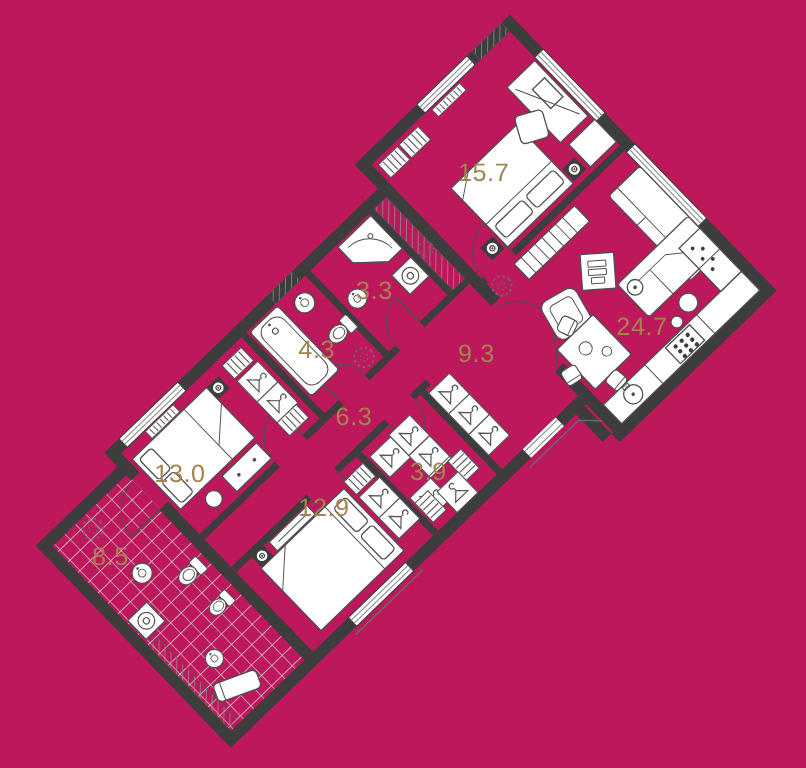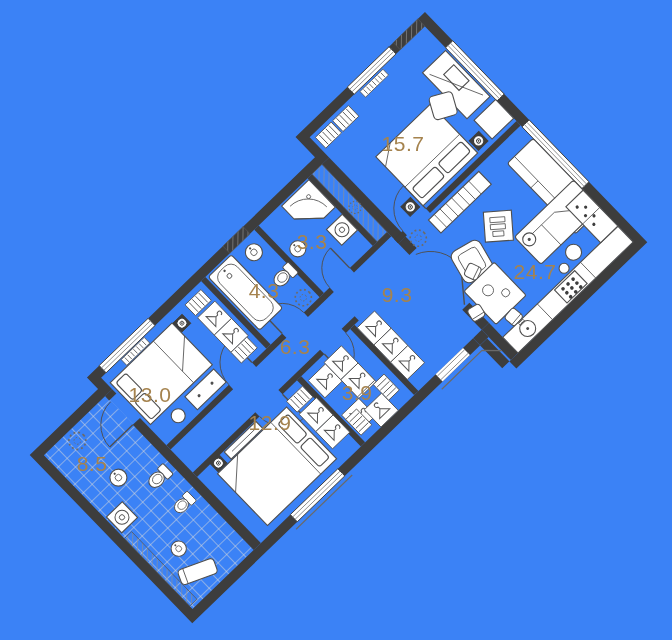--- a/index.html
+++ b/index.html
@@ -1,16 +1,16 @@
 <!DOCTYPE html>
 <html><head>
 <meta charset="utf-8">
 <style>
   html,body{margin:0;padding:0;background:#ffffff;}
-  #stage{position:relative;width:672px;height:640px;background:#3b82f6;overflow:hidden;
+  #stage{position:relative;width:672px;height:640px;background:#be185d;overflow:hidden;
          font-family:"Liberation Sans", sans-serif;}
   svg{display:block}
   .wall{fill:#3d3d3d;stroke:none;}
   .furn{fill:#ffffff;stroke:#4f4f4f;stroke-width:1.1;}
   .furn-thin{fill:none;stroke:#4f4f4f;stroke-width:0.8;}
   .door-arc{fill:none;stroke:#4f4f4f;stroke-width:0.9;}
   .door-leaf{stroke:#4f4f4f;stroke-width:1.4;}
   .win{fill:#ffffff;stroke:#3d3d3d;stroke-width:0.9;}
   .winline{stroke:#8a8a8a;stroke-width:0.9;}
   .outside{fill:none;stroke:#6a6a6a;stroke-width:1.2;}

